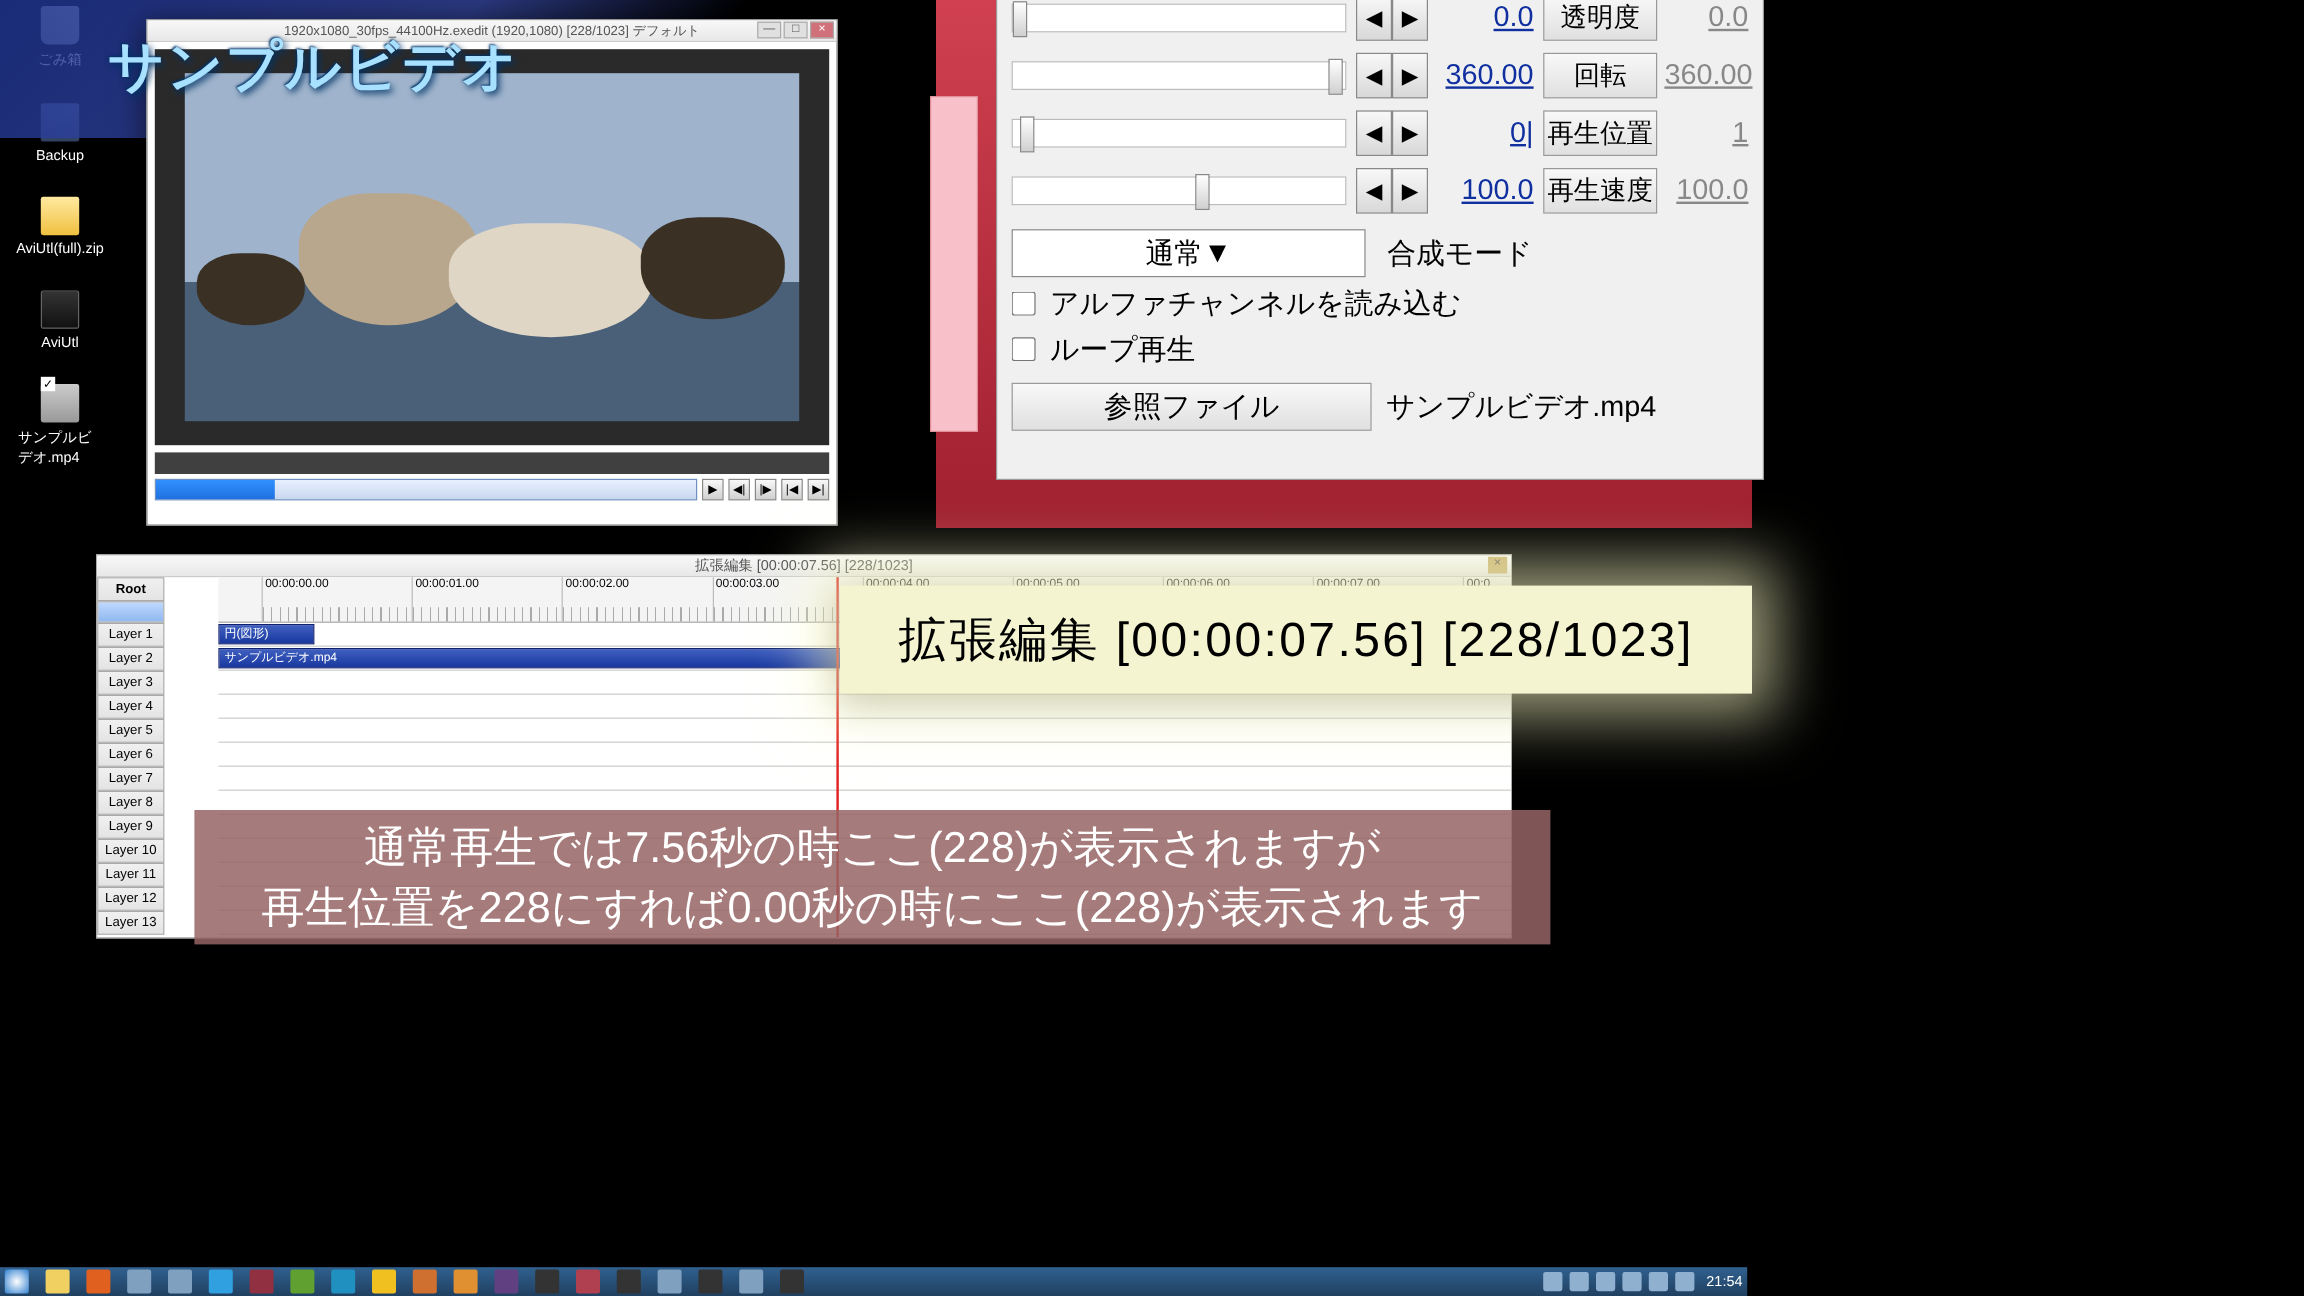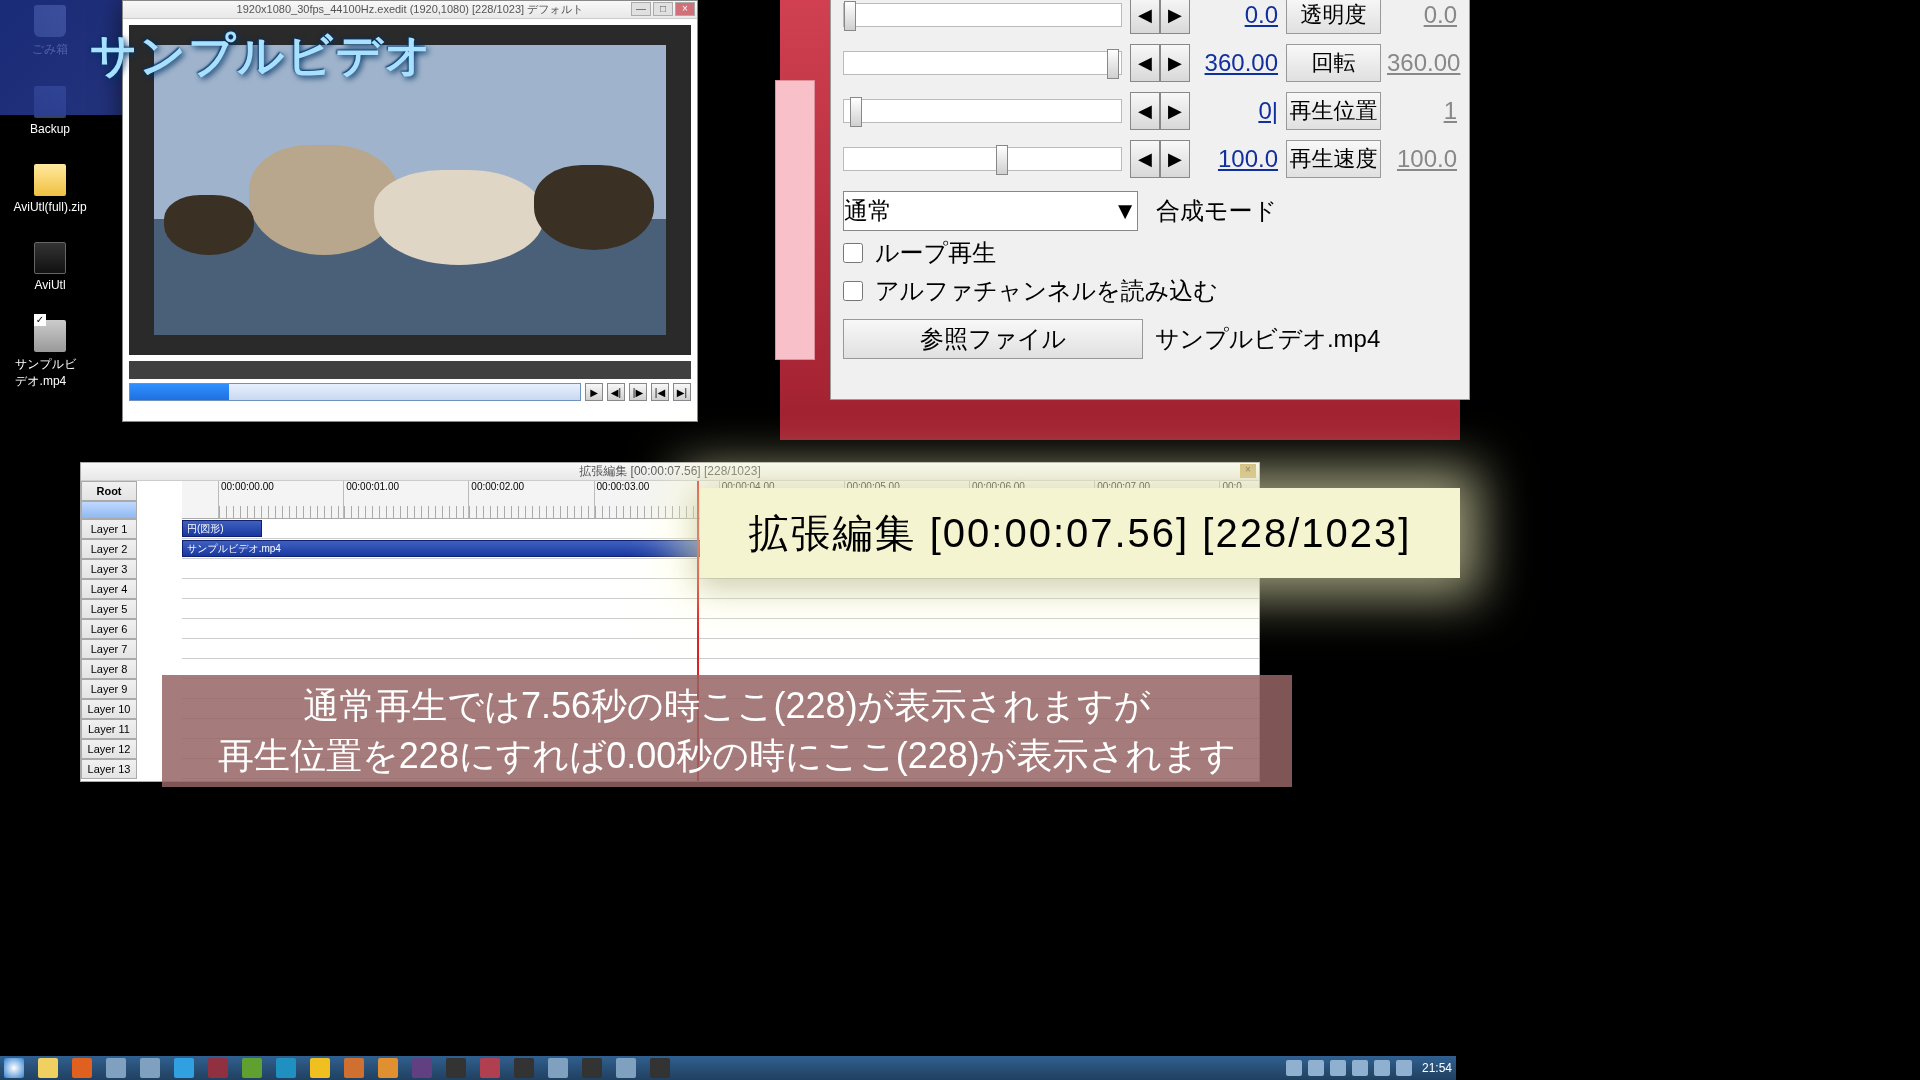--- a/index.html
+++ b/index.html
@@ -40,21 +40,21 @@
 .desktop-icon.folder .icon-box { background: linear-gradient(#506080,#304060); }
 .desktop-icon.zip .icon-box { background: linear-gradient(#ffe9a0,#f0c040); }
 .desktop-icon.exe .icon-box { background: linear-gradient(#333,#111); border:1px solid #666; }
 .desktop-icon.video .icon-box { background: linear-gradient(#ccc,#999); position:relative; }
 .desktop-icon.video .icon-box::before { content:"✓"; position:absolute; top:-6px; left:0; background:#fff; color:#000; font-size:10px; width:12px; height:12px; text-align:center; }
 
 
 .preview-window {
   position: absolute;
   left: 122px;
-  top: 0;
+  top: 16px;
   width: 576px;
   height: 422px;
   background: #fff;
   border: 1px solid #888;
   box-shadow: 0 4px 24px rgba(0,0,0,.6);
 }
 .preview-titlebar {
   height: 18px;
   background: linear-gradient(#f8f8f8,#e8e8e8);
   border-bottom: 1px solid #ccc;
@@ -196,22 +196,22 @@
   font-size:22px;
   line-height:36px;
   margin-left:8px;
 }
 .prop-val2 {
   width:70px; text-align:right; font-size:24px; color:#888; text-decoration:underline; margin-left:6px;
 }
 .combo {
   width:295px; height:40px;
   background:#fff; border:1px solid #888;
-  display:flex; align-items:center; justify-content:space-between;
-  padding:0 0; font-size:24px;
+  display:flex; align-items:center; justify-content:center;
+  padding:0 10px; font-size:24px;
 }
 .chk { display:flex; align-items:center; font-size:24px; margin-top:6px; }
 .chk input { width:20px; height:20px; margin-right:12px; }
 .ref-row { display:flex; margin-top:12px; align-items:center; gap:12px; }
 .ref-row button { width:300px; height:40px; font-size:24px; background:linear-gradient(#f8f8f8,#e0e0e0); border:1px solid #999; }
 .ref-row span { font-size:24px; }
 .pink-strip {
   position:absolute;
   left:-5px; top:80px;
   width:40px; height:280px;
@@ -432,25 +432,25 @@
     </div>
     <div style="display:flex;align-items:center;margin-top:8px;gap:18px;">
       <div class="combo">
         <span>通常</span>
         <span>▼</span>
       </div>
       <span style="font-size:24px;">合成モード</span>
     </div>
     <label class="chk">
         <input type="checkbox" style="">
-        <span>ループ再生</span>
+        <span>アルファチャンネルを読み込む</span>
       </label>
     <label class="chk">
         <input type="checkbox" style="">
-        <span>アルファチャンネルを読み込む</span>
+        <span>ループ再生</span>
       </label>
     <div class="ref-row">
       <button>参照ファイル</button>
       <span>サンプルビデオ.mp4</span>
     </div>
   </div>
 </div>
 
 <div class="timeline-window">
   <div class="timeline-title">

